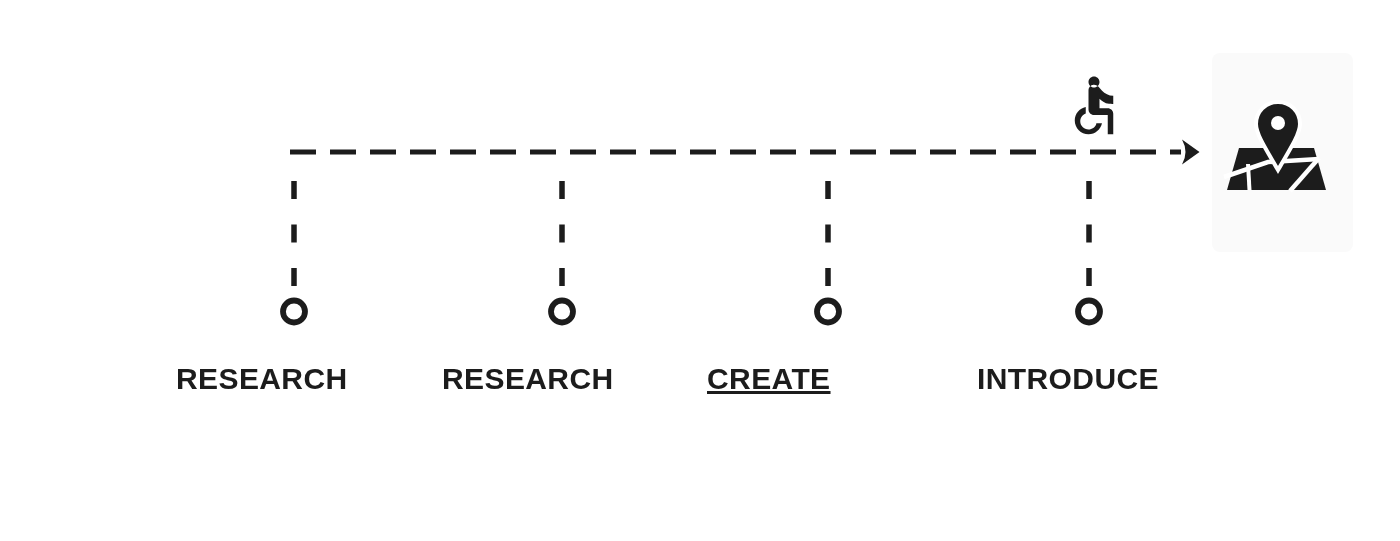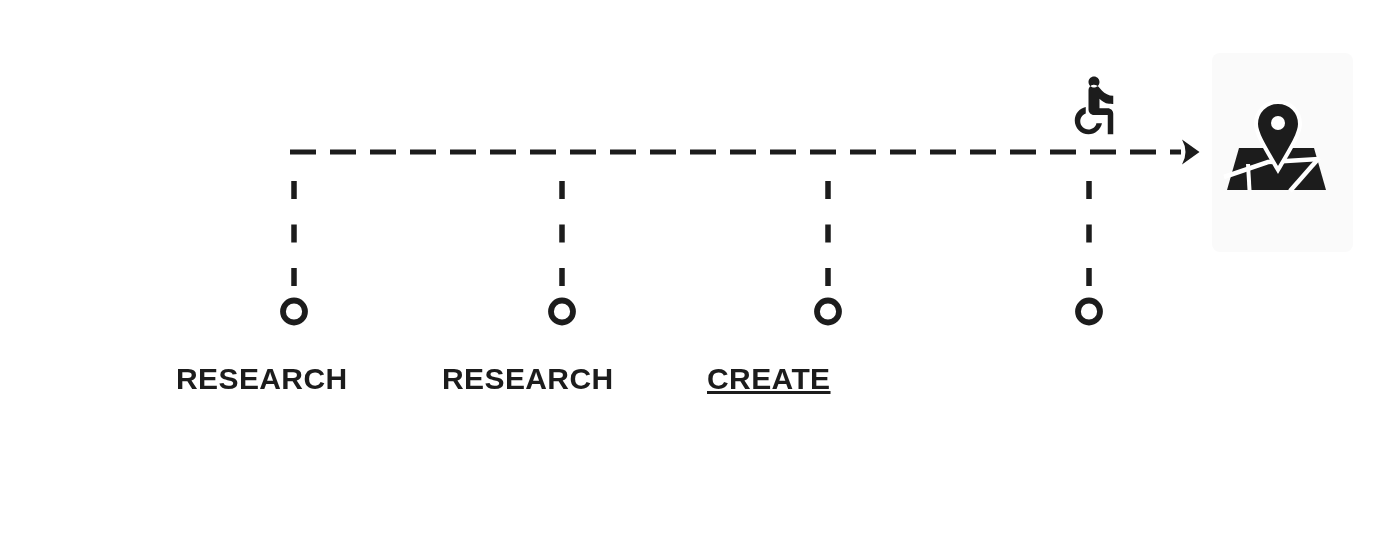--- a/index.html
+++ b/index.html
@@ -103,14 +103,15 @@
 
         <path fill="#1c1c1c" stroke="#ffffff" stroke-width="4" d="M55 2 C42.5 2 33 11.5 33 24 C33 33 40 44.5 55 70 C70 44.5 77 33 77 24 C77 11.5 67.5 2 55 2 Z"></path>
         <circle cx="55" cy="23" r="7" fill="#ffffff"></circle>
       </svg>
     </div>
   </div>
 
   <div class="stage-label s1">RESEARCH</div>
   <div class="stage-label s2">RESEARCH</div>
   <div class="stage-label s3">CREATE</div>
+  <div class="stage-label s4">INTRODUCE</div>
 
 </div>
 
 </body></html>

